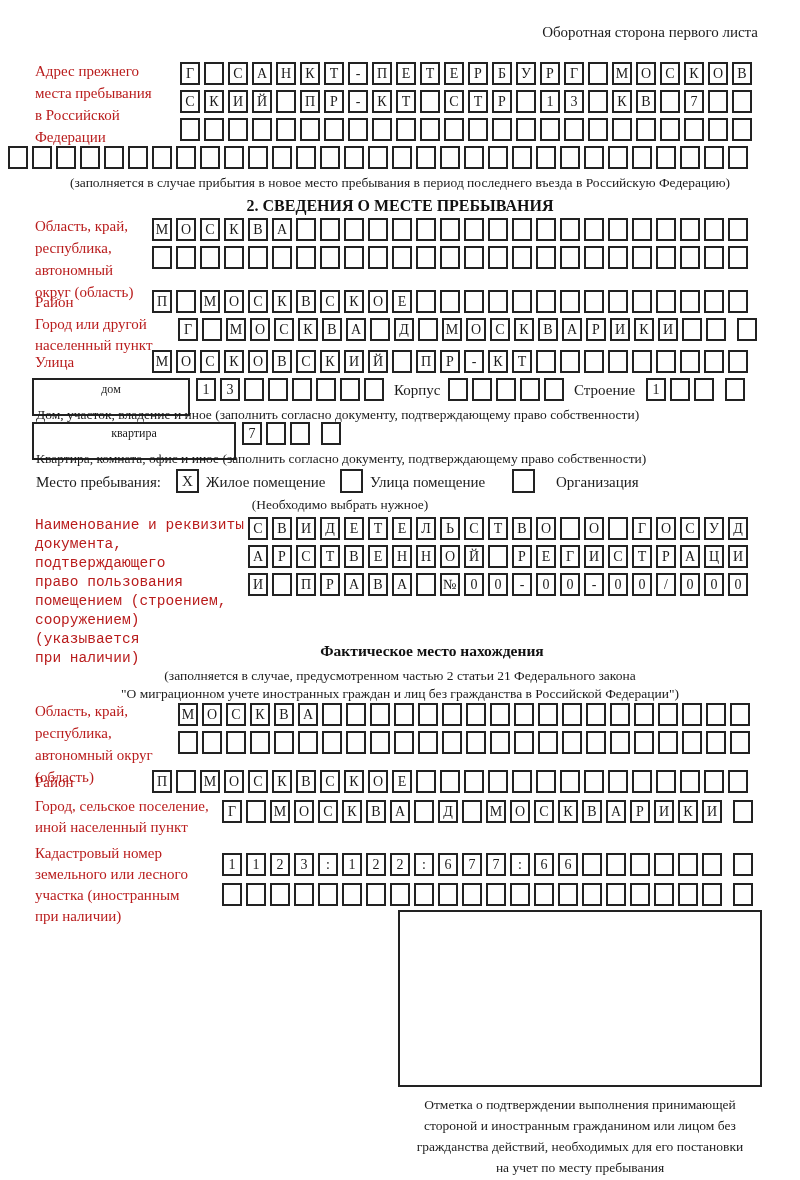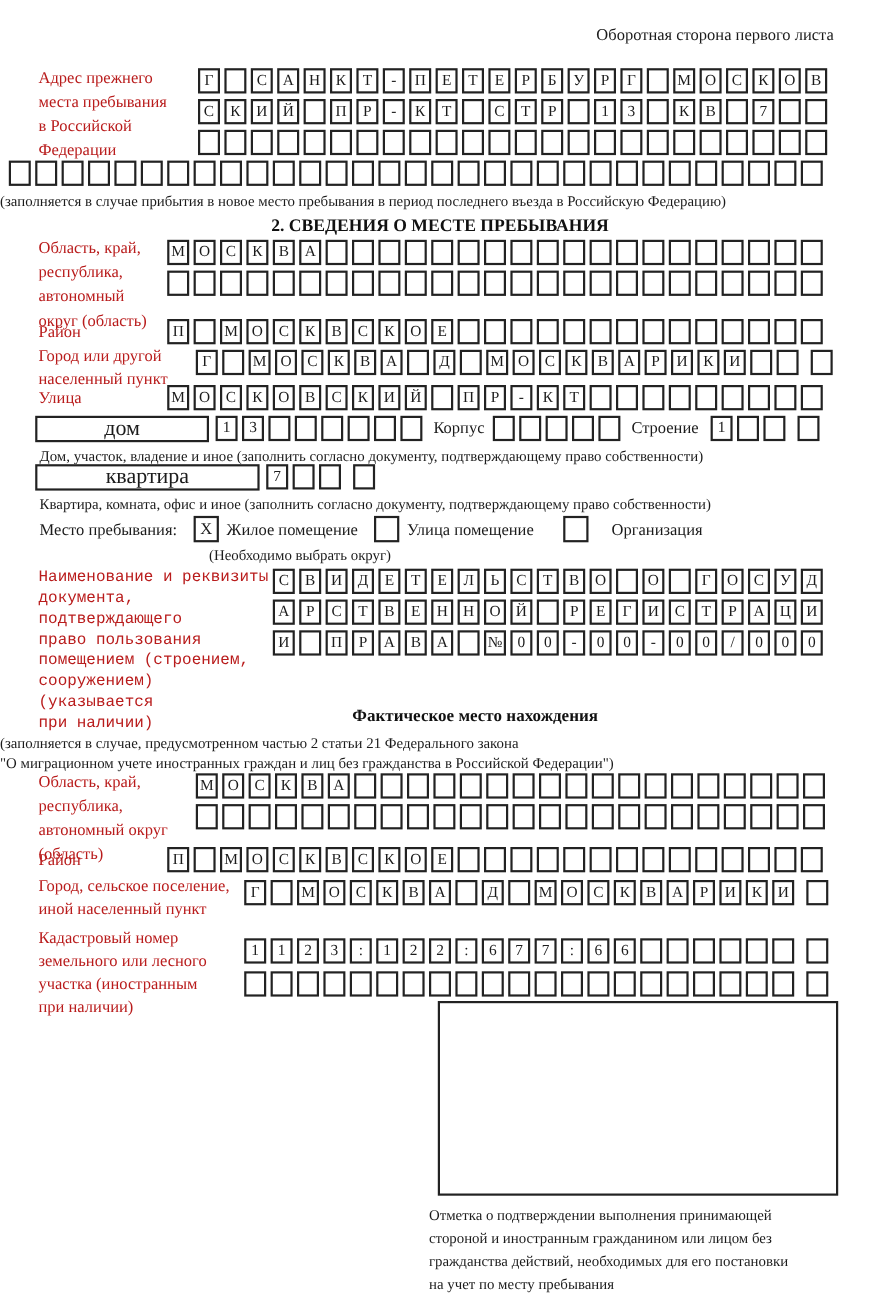--- a/index.html
+++ b/index.html
@@ -10,25 +10,25 @@
   .lbl { position:absolute; font-size:15px; line-height:22px; white-space:pre-line; color:#b91c1c; }
   .lbl-tight { line-height:19px; font-size:14.5px;font-family:Liberation Mono, monospace; }
   .cellrow { position:absolute; white-space:nowrap; }
   .cell {
     display:inline-block; width:20px; height:23px; border:2px solid #222;
     margin-right:4px; text-align:center; font-size:14px; line-height:19px;
     vertical-align:top; background:#fff;
   }
   .cell.gap-before { margin-left:7px; }
   .widebox {
-    position:absolute; height:24px; border:2px solid #222; text-align:center;
-    font-size:20px; line-height:19px; background:#fff;
+    position:absolute; height:38px; border:2px solid #222; text-align:center;
+    font-size:12px; line-height:19px; background:#fff;
   }
   .caption { position:absolute; font-size:13.5px; line-height:18px; color:#1b1b1b;text-align:center; }
-  .caption-center { text-align:left; }
+  .caption-center { text-align:center; }
   .heading { position:absolute; width:100%; text-align:center; font-weight:bold; font-size:16px; color:#111; }
   .subheading { position:absolute; width:100%; text-align:center; font-weight:bold; font-size:15.5px; color:#111; }
   .checkbox {
     position:absolute; width:23px; height:24px; border:2px solid #222; text-align:center;
     font-size:15px; line-height:20px; background:#fff;
   }
   .inline-lbl { position:absolute; font-size:15px; line-height:24px; white-space:nowrap;text-align:center; }
   .stampbox { position:absolute; border:2px solid #222; background:#fff; }
 </style>
 </head>
@@ -79,21 +79,21 @@
   <div class="cellrow" style="left:242px; top:422px;"><span class="cell">7</span><span class="cell"></span><span class="cell"></span><span class="cell gap-before"></span></div>
   <div class="caption" style="left:36px; top:450px;">Квартира, комната, офис и иное (заполнить согласно документу, подтверждающему право собственности)</div>
 
   <div class="inline-lbl" style="left:36px; top:470px;">Место пребывания:</div>
   <div class="checkbox" style="left:176px; top:469px;">X</div>
   <div class="inline-lbl" style="left:206px; top:470px;">Жилое помещение</div>
   <div class="checkbox" style="left:340px; top:469px;"></div>
   <div class="inline-lbl" style="left:370px; top:470px;">Улица помещение</div>
   <div class="checkbox" style="left:512px; top:469px;"></div>
   <div class="inline-lbl" style="left:556px; top:470px;">Организация</div>
-  <div class="caption caption-center" style="left:190px; top:496px; width:300px;">(Необходимо выбрать округ)</div>
+  <div class="caption caption-center" style="left:190px; top:496px; width:300px;">(Необходимо выбрать нужное)</div>
 
   <div class="lbl lbl-tight" style="left:35px; top:516px; width:215px;">Наименование и реквизиты
 документа, подтверждающего
 право пользования
 помещением (строением,
 сооружением) (указывается
 при наличии)</div>
   <div class="cellrow" style="left:248px; top:517px;"><span class="cell">С</span><span class="cell">В</span><span class="cell">И</span><span class="cell">Д</span><span class="cell">Е</span><span class="cell">Т</span><span class="cell">Е</span><span class="cell">Л</span><span class="cell">Ь</span><span class="cell">С</span><span class="cell">Т</span><span class="cell">В</span><span class="cell">О</span><span class="cell"></span><span class="cell">О</span><span class="cell"></span><span class="cell">Г</span><span class="cell">О</span><span class="cell">С</span><span class="cell">У</span><span class="cell">Д</span></div>
   <div class="cellrow" style="left:248px; top:545px;"><span class="cell">А</span><span class="cell">Р</span><span class="cell">С</span><span class="cell">Т</span><span class="cell">В</span><span class="cell">Е</span><span class="cell">Н</span><span class="cell">Н</span><span class="cell">О</span><span class="cell">Й</span><span class="cell"></span><span class="cell">Р</span><span class="cell">Е</span><span class="cell">Г</span><span class="cell">И</span><span class="cell">С</span><span class="cell">Т</span><span class="cell">Р</span><span class="cell">А</span><span class="cell">Ц</span><span class="cell">И</span></div>
   <div class="cellrow" style="left:248px; top:573px;"><span class="cell">И</span><span class="cell"></span><span class="cell">П</span><span class="cell">Р</span><span class="cell">А</span><span class="cell">В</span><span class="cell">А</span><span class="cell"></span><span class="cell">№</span><span class="cell">0</span><span class="cell">0</span><span class="cell">-</span><span class="cell">0</span><span class="cell">0</span><span class="cell">-</span><span class="cell">0</span><span class="cell">0</span><span class="cell">/</span><span class="cell">0</span><span class="cell">0</span><span class="cell">0</span></div>

